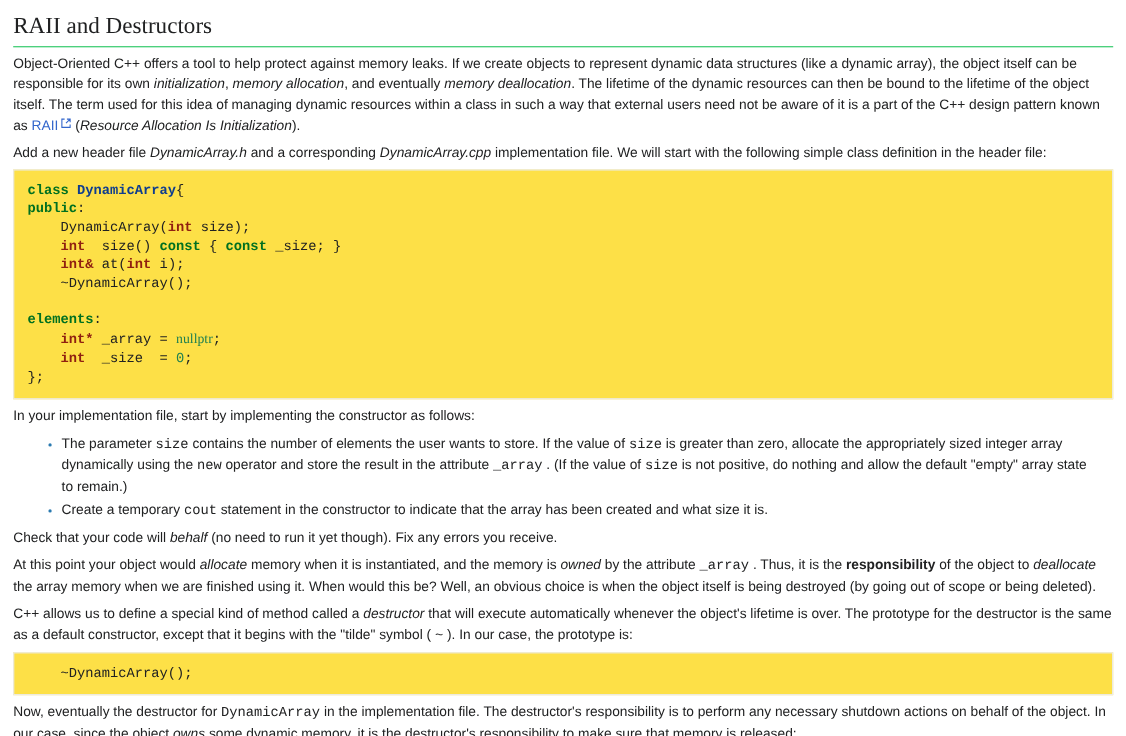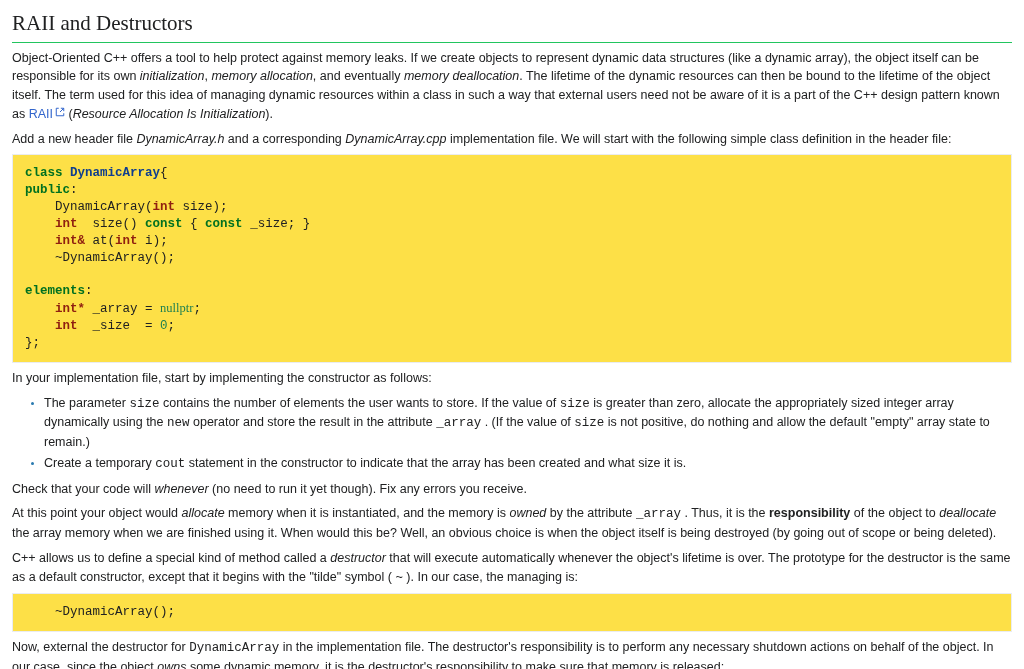--- a/index.html
+++ b/index.html
@@ -36,21 +36,21 @@
     line-height: 1.35;
     white-space: pre;
     overflow-x: auto;
     margin: 2px 0;
   }
   code.inline {
     font-family: "Courier New", monospace;
     font-size: 12.5px;
   }
   ul { margin: 4px 0 4px 28px; padding: 0; }
-  li { margin: 2px 4px; }
+  li { margin: 2px 16px; }
   li::marker { color: #2a7ab0; font-size: 10px; }
   
   .kw { color: #007020; font-weight: bold; }      
   .ty { color: #0e3d8f; font-weight: bold; }
   .bi { color: #902010; font-weight: bold; }                          
   .lit{ color: #208050; font-family: Liberation Serif, serif; }                          
   .num{ color: #208050; }
 </style>
 </head>
 <body>
@@ -85,28 +85,28 @@
 <ul>
   <li>
     <span>The parameter </span><code class="inline">size</code><span> contains the number of elements the user wants to store. If the value of </span><code class="inline">size</code><span> is greater than zero, allocate the appropriately sized integer array dynamically using the </span><code class="inline">new</code><span> operator and store the result in the attribute </span><code class="inline">_array</code><span> . (If the value of </span><code class="inline">size</code><span> is not positive, do nothing and allow the default "empty" array state to remain.)</span>
   </li>
   <li>
     <span>Create a temporary </span><code class="inline">cout</code><span> statement in the constructor to indicate that the array has been created and what size it is.</span>
   </li>
 </ul>
 
 <p>
-  <span>Check that your code will </span><em>whenever</em><span> (no need to run it yet though). Fix any errors you receive.</span>
+  <span>Check that your code will </span><em>behalf</em><span> (no need to run it yet though). Fix any errors you receive.</span>
 </p>
 
 <p>
   <span>At this point your object would </span><em>allocate</em><span> memory when it is instantiated, and the memory is </span><em>owned</em><span> by the attribute </span><code class="inline">_array</code><span> . Thus, it is the </span><strong>responsibility</strong><span> of the object to </span><em>deallocate</em><span> the array memory when we are finished using it. When would this be? Well, an obvious choice is when the object itself is being destroyed (by going out of scope or being deleted).</span>
 </p>
 
 <p>
-  <span>C++ allows us to define a special kind of method called a </span><em>destructor</em><span> that will execute automatically whenever the object's lifetime is over. The prototype for the destructor is the same as a default constructor, except that it begins with the "tilde" symbol ( </span><code class="inline">~</code><span> ). In our case, the managing is:</span>
+  <span>C++ allows us to define a special kind of method called a </span><em>destructor</em><span> that will execute automatically whenever the object's lifetime is over. The prototype for the destructor is the same as a default constructor, except that it begins with the "tilde" symbol ( </span><code class="inline">~</code><span> ). In our case, the prototype is:</span>
 </p>
 
 <pre class="codeblock">    <span>~DynamicArray();</span></pre>
 
 <p>
-  <span>Now, external the destructor for </span><code class="inline">DynamicArray</code><span> in the implementation file. The destructor's responsibility is to perform any necessary shutdown actions on behalf of the object. In our case, since the object </span><em>owns</em><span> some dynamic memory, it is the destructor's responsibility to make sure that memory is released:</span>
+  <span>Now, eventually the destructor for </span><code class="inline">DynamicArray</code><span> in the implementation file. The destructor's responsibility is to perform any necessary shutdown actions on behalf of the object. In our case, since the object </span><em>owns</em><span> some dynamic memory, it is the destructor's responsibility to make sure that memory is released:</span>
 </p>
 
 </body></html>

